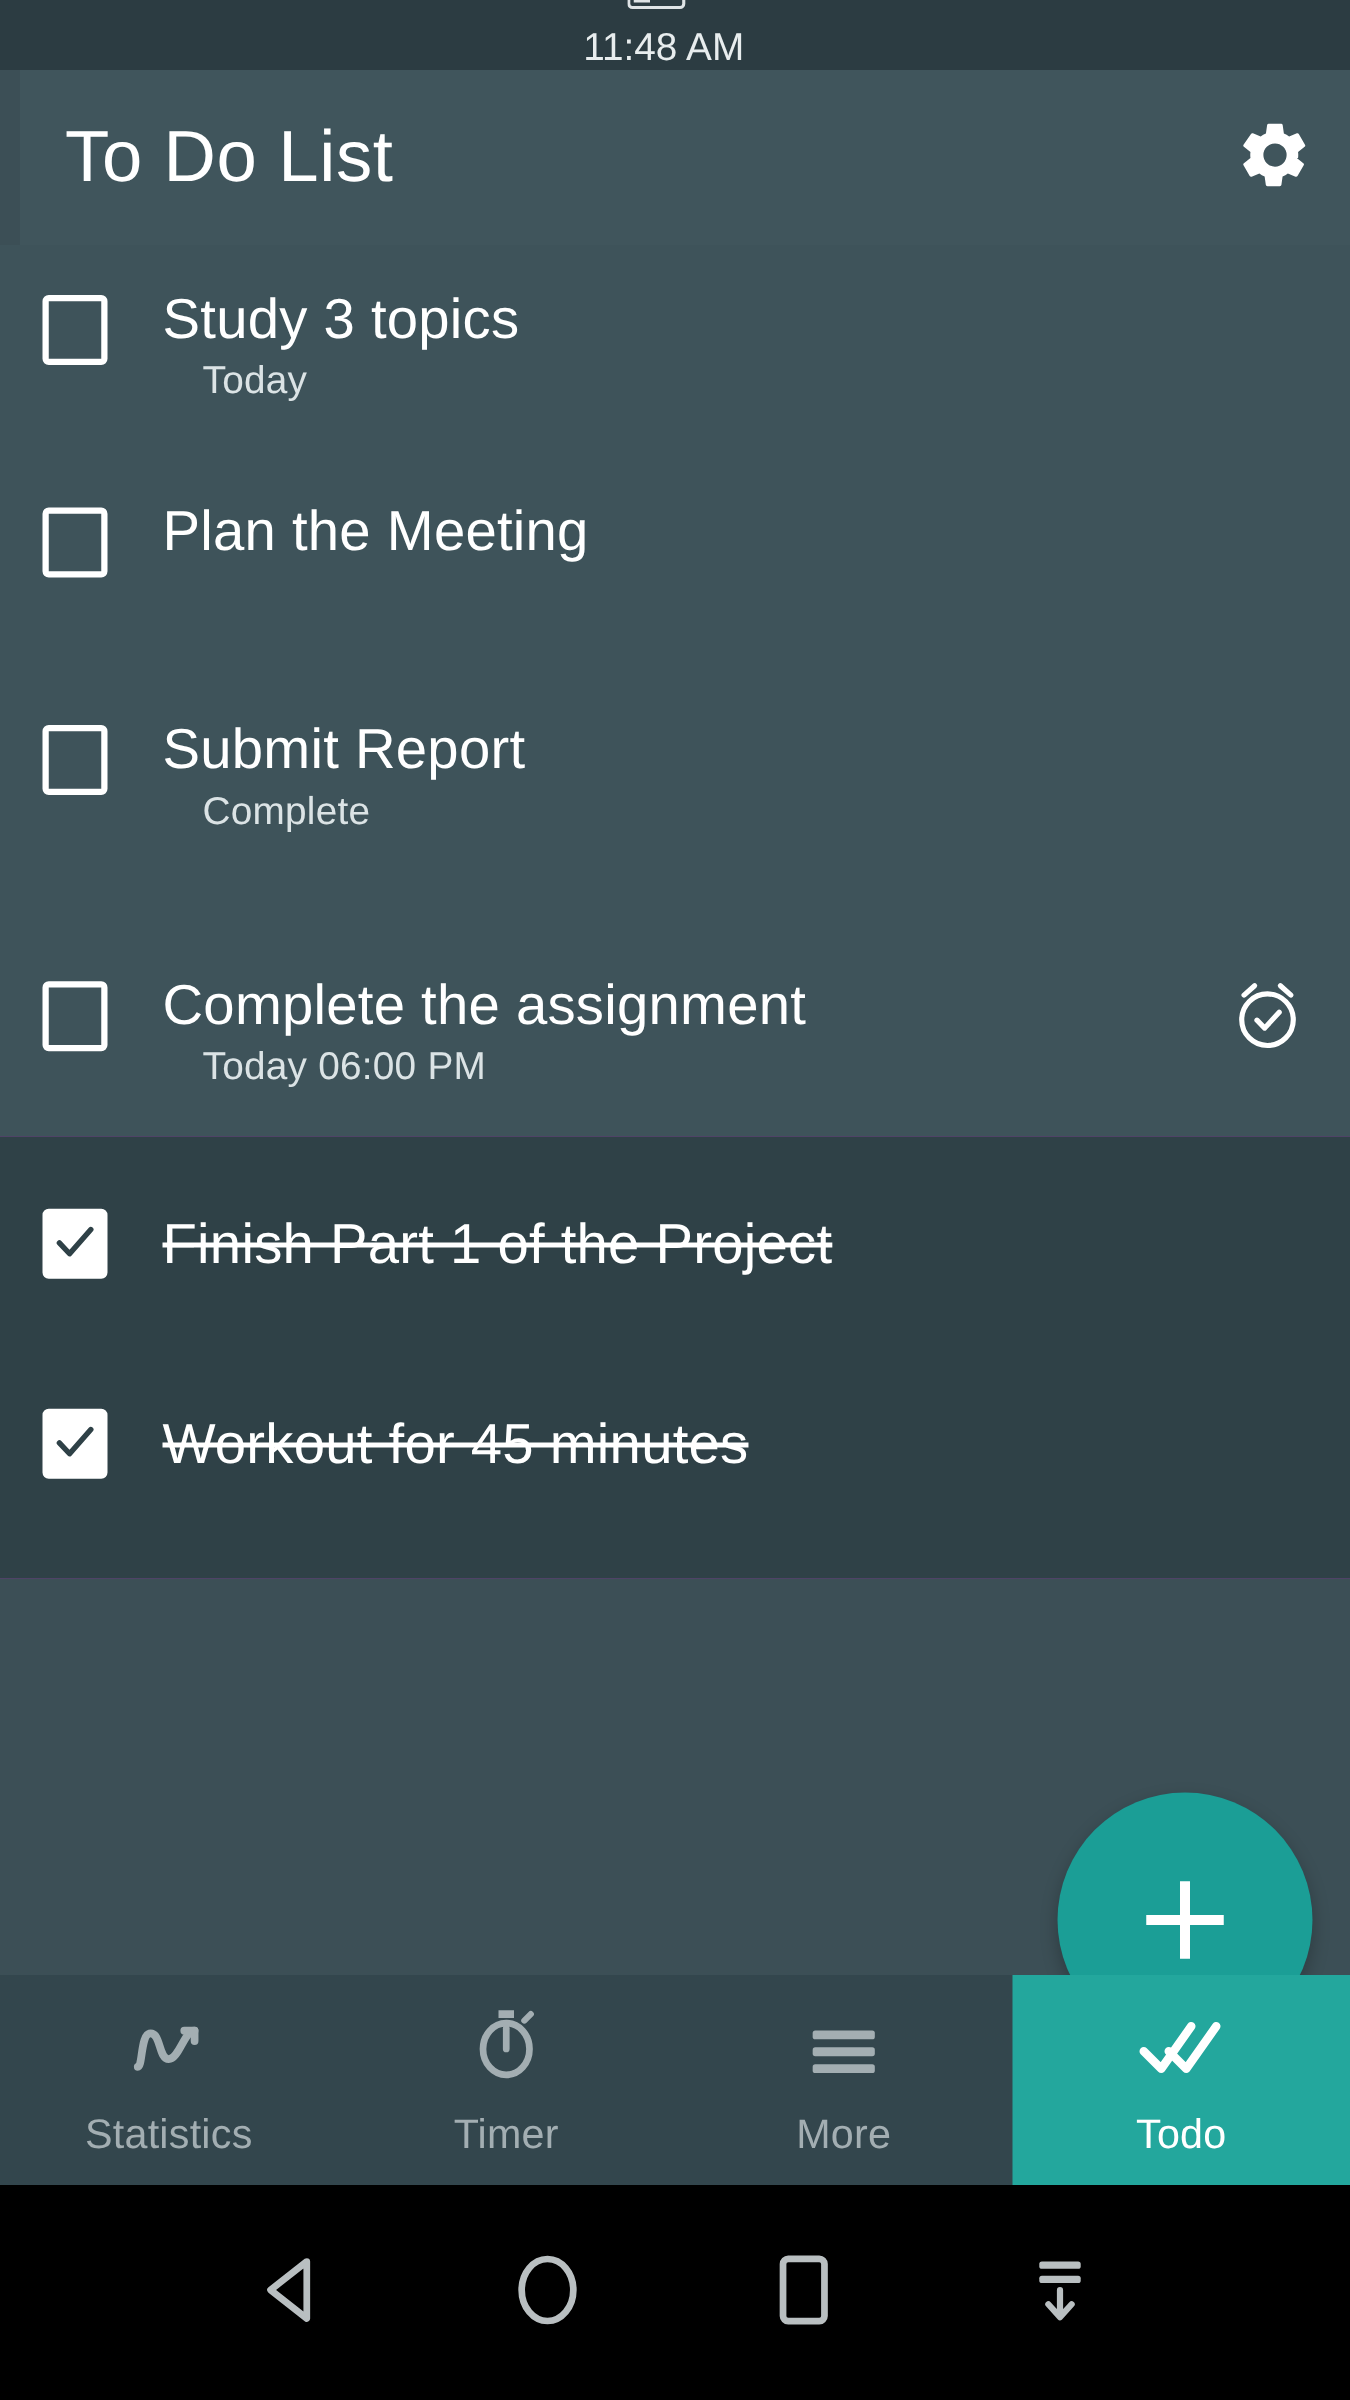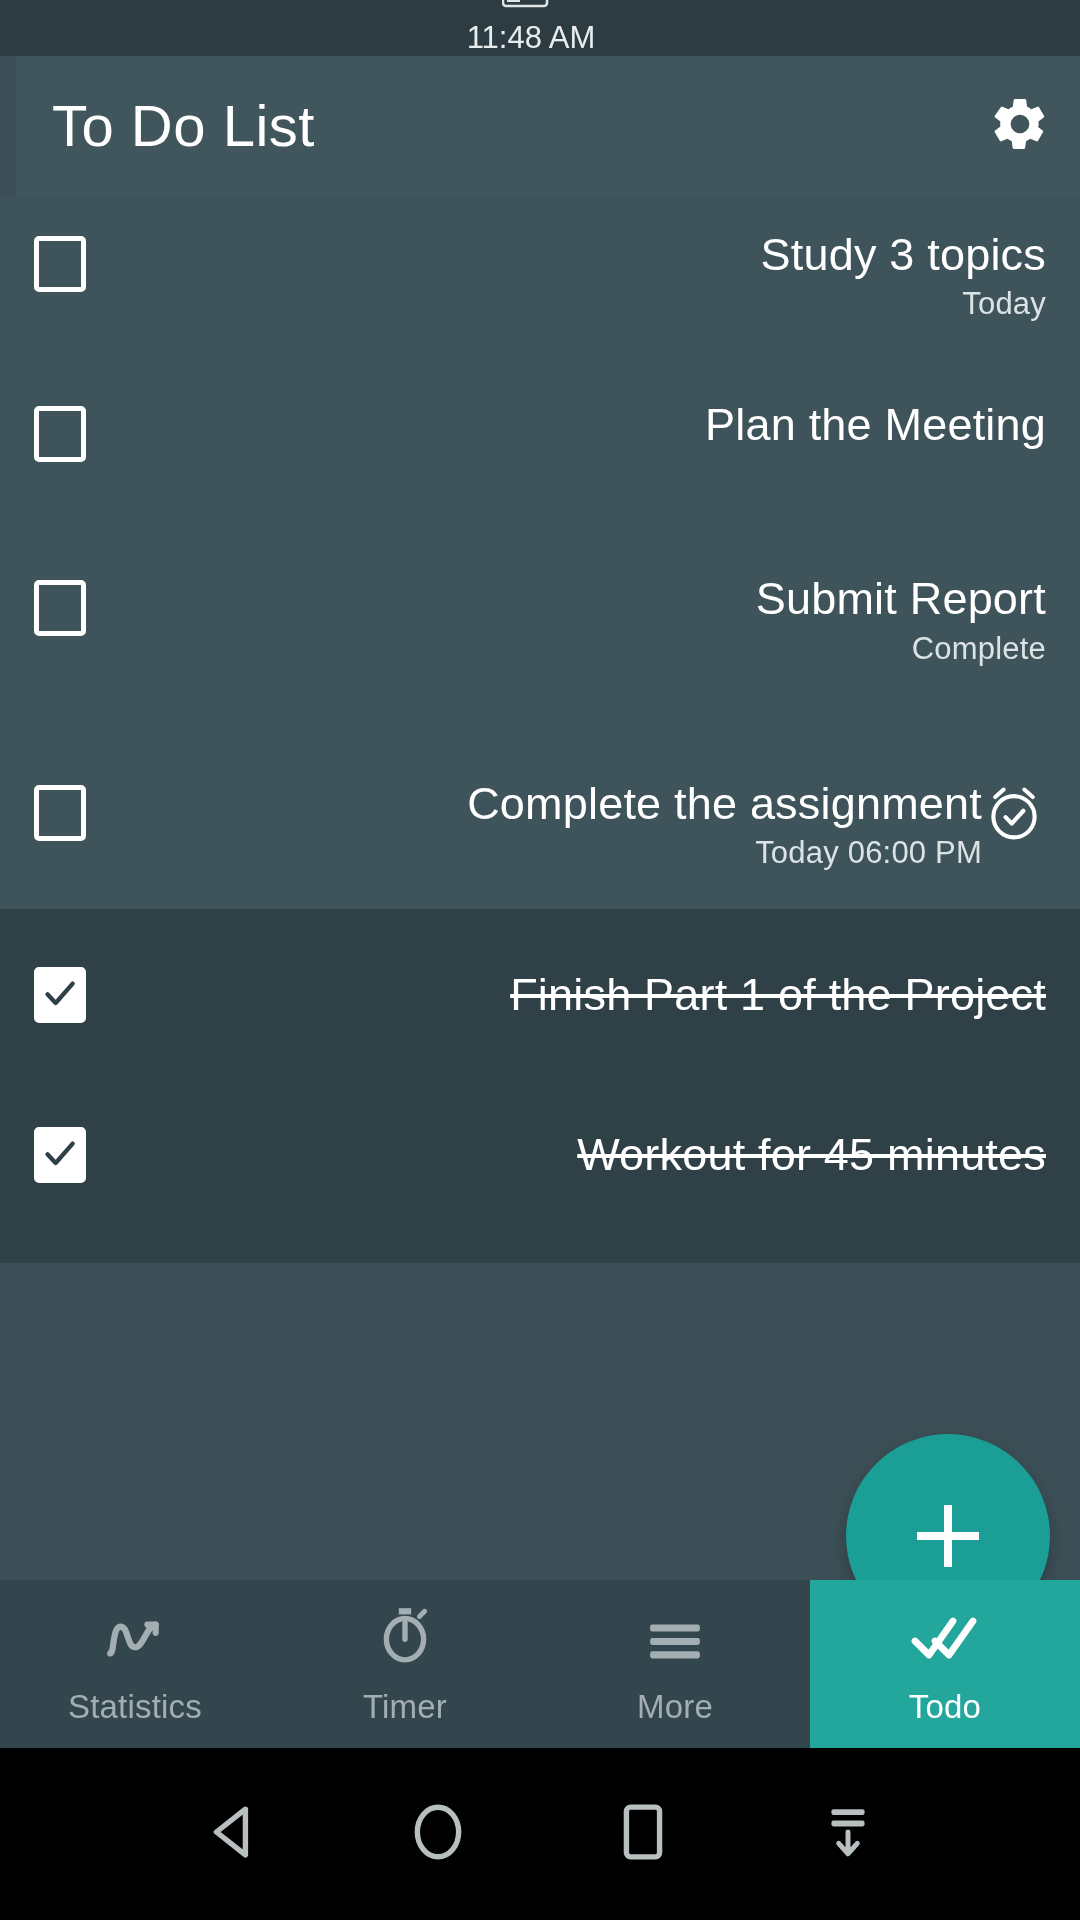--- a/index.html
+++ b/index.html
@@ -33,21 +33,21 @@
     justify-content:space-between;
     margin-left:16px;
   }
   .app-title{
     color:#ffffff; font-size:58px; font-weight:400; letter-spacing:.5px;
     line-height:1;
   }
   .gear-btn{ width:72px; height:72px; display:flex; align-items:center; justify-content:center; }
 
   
-  .list{ width:100%; background:#d946ef;text-align:right; }
+  .list{ width:100%; background:#d946ef; }
   .section-pending{ background:#3e535a; padding-top:12px; }
   .section-done{ background:#2f4147; }
 
   .task{
     display:flex; align-items:flex-start;
     padding:0 34px;
     position:relative;
     min-height:96px;
   }
   .task-pending{ padding-top:22px; padding-bottom:22px; }
@@ -66,21 +66,21 @@
     display:flex; align-items:center; justify-content:center;
     margin-top:0;
   }
   .task-body{ flex:1 1 auto; padding-left:44px; }
   .task-title{
     color:#ffffff; font-size:45px; font-weight:400; line-height:1.12;
     letter-spacing:.2px;
   }
   .task-title-done{ text-decoration:line-through; text-decoration-thickness:4px; }
   .task-sub{
-    color:#dbe3e5; font-size:31px; margin-top:6px; letter-spacing:.2px;
+    color:#dbe3e5; font-size:31px; margin-top:6px; letter-spacing:.2px;margin-left:32px;
   }
   .task-alarm{
     flex:0 0 auto; width:64px; height:64px;
     display:flex; align-items:center; justify-content:center;
     margin-top:4px;
   }
   .spacer-row{ height:34px; }
 
   
   .fab{

